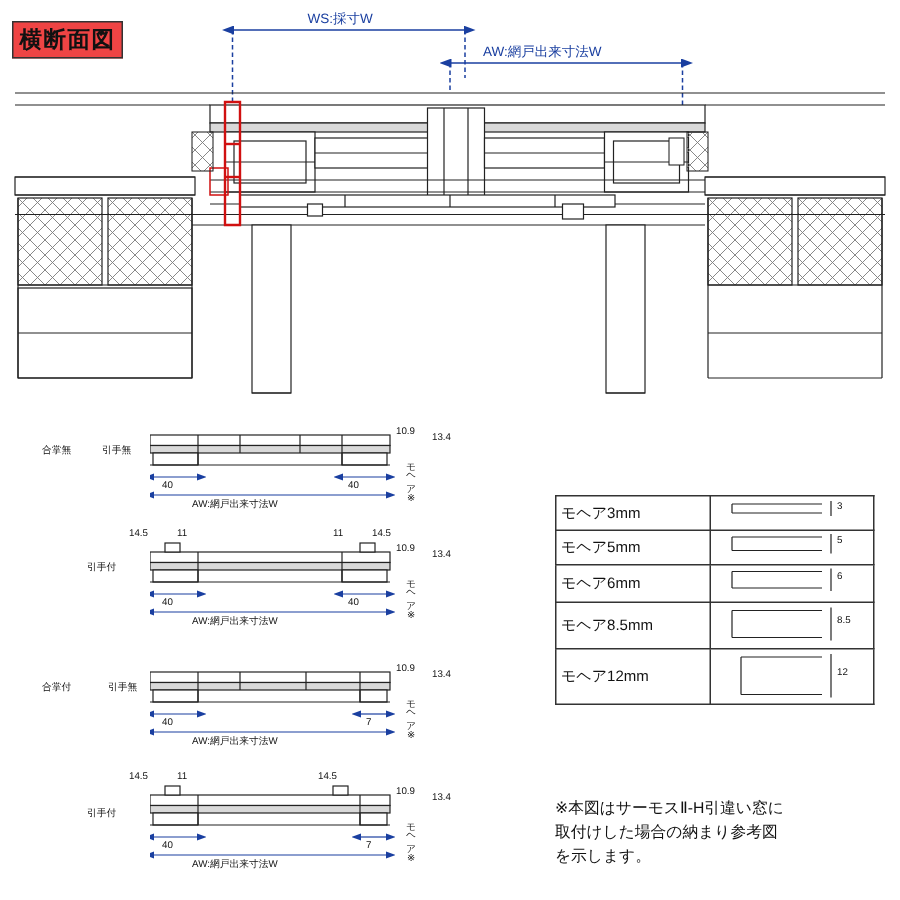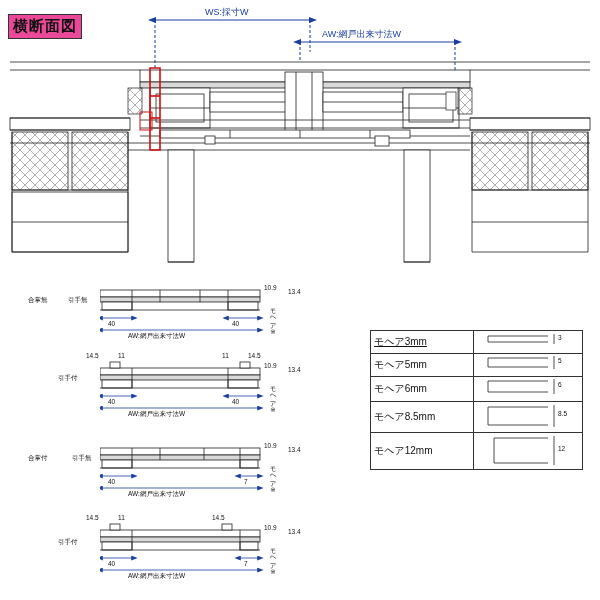--- a/index.html
+++ b/index.html
@@ -5,21 +5,21 @@
   html,body{margin:0;padding:0;}
   body{
     width:600px;height:600px;background:#ffffff;
     font-family:"Liberation Sans","DejaVu Sans",sans-serif;
     color:#111;overflow:hidden;position:relative;
   }
   .root{position:absolute;inset:0;}
   .abs{position:absolute;}
   .ttl{
     font-size:15px;font-weight:700;letter-spacing:1px;
-    border:1px solid #333;padding:2px 4px;background:#ec4899;
+    border:1px solid #333;padding:2px 4px;background:#ef4444;
   }
   .lbl-b{font-size:9px;white-space:nowrap;color:#1a3fa0;text-align:center;}
   .lbl-sm{font-size:6.5px;white-space:nowrap;color:#111;}
   .lbl-vert{
     font-size:6.5px;white-space:nowrap;color:#111;
     writing-mode:vertical-rl;text-orientation:mixed;
   }
   .note{font-size:10.5px;line-height:1.5;white-space:pre-line;}
   .boxttl{font-size:11px;}
   svg{display:block;}
@@ -280,21 +280,21 @@
     <div class="abs lbl-sm" style="left:264px;top:12px;">10.9</div>
     <div class="abs lbl-sm" style="left:288px;top:16px;">13.4</div>
     <div class="abs lbl-vert" style="left:268px;top:32px;">モヘア ※</div>
   </div>
 
   <div class="abs" style="left:370px;top:330px;width:220px;">
 
     <table class="tbl">
       <tbody>
           <tr>
-        <td style="width:96px;text-decoration:underline;">モヘア3mm</td>
+        <td style="width:96px;">モヘア3mm</td>
         <td style="width:108px;padding:0;">
           <div style="position:relative;height:22px;">
             <svg width="108" height="22">
                   <g stroke="#222" stroke-width="0.8" fill="none">
               <line x1="14" y1="5" x2="74" y2="5"></line>
                     <line x1="14" y1="11" x2="74" y2="11"></line>
               <line x1="14" y1="5" x2="14" y2="11"></line>
               <line x1="80" y1="3" x2="80" y2="13"></line>
             </g>
                 </svg>
@@ -363,14 +363,17 @@
             </g>
                 </svg>
             <span class="lbl-sm" style="position:absolute;left:84px;top:12px;">12</span>
           </div>
         </td>
       </tr>
     </tbody>
       </table>
   </div>
 
+  <div class="abs note" style="left:370px;top:532px;width:220px;">※本図はサーモスⅡ-H引違い窓に
+取付けした場合の納まり参考図
+を示します。</div>
 
 </div>
 
 </body></html>

